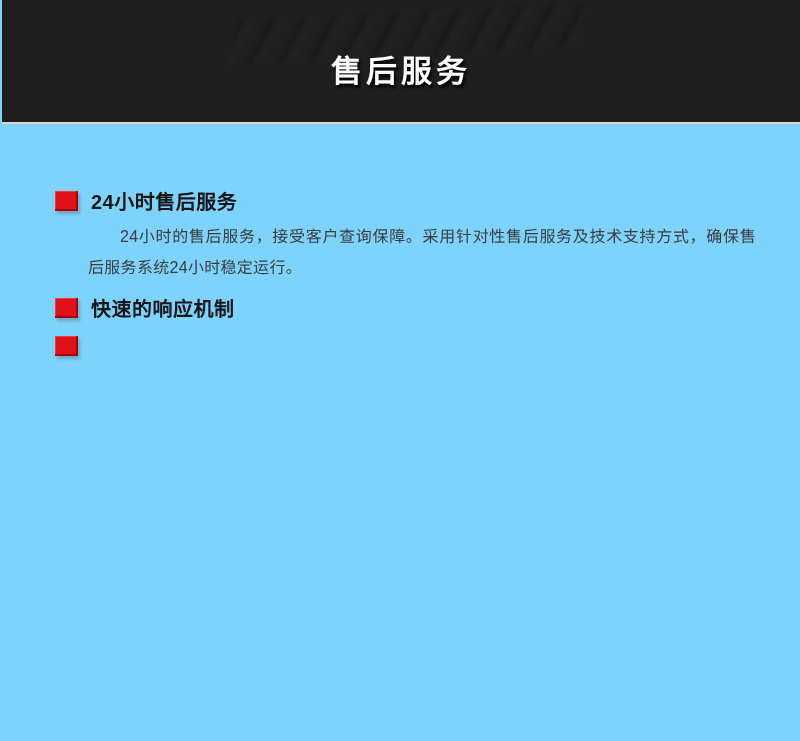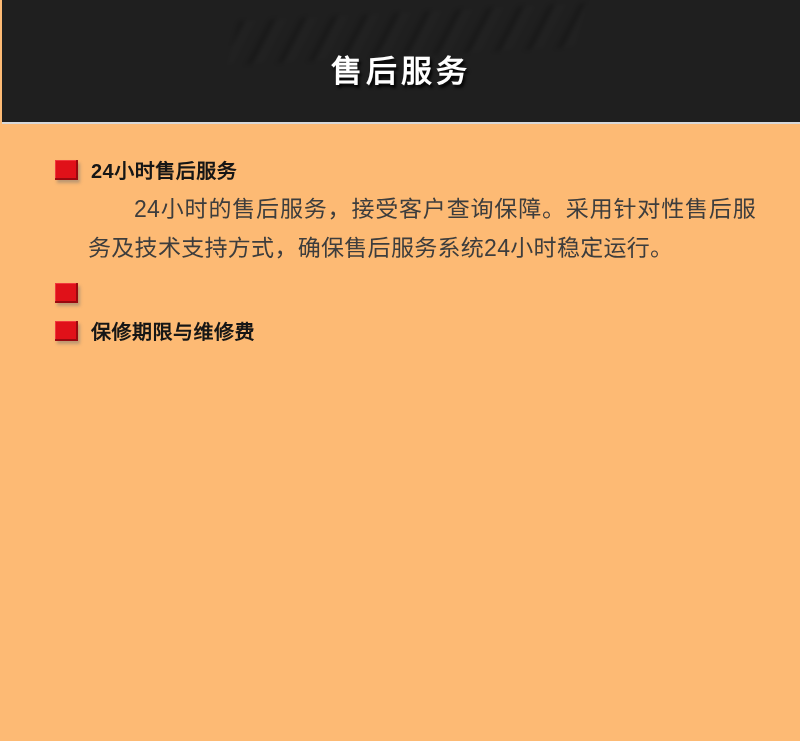--- a/index.html
+++ b/index.html
@@ -6,21 +6,21 @@
   body {
     width: 800px;
     background: #ffffff;
     font-family: "Liberation Sans", "DejaVu Sans", sans-serif;
     -webkit-font-smoothing: antialiased;
   }
   .page {
     position: relative;
     width: 800px;
     height: 741px;
-    background: #fdba74;
+    background: #7dd3fc;
     overflow: hidden;
   }
   
   .banner {
     position: relative;
     margin-left: 2px;
     height: 122px;
     background: var(--header-bg, #1f1f1f);
     border-bottom: 2px solid #d8d8d8;
     overflow: hidden;
@@ -49,20 +49,21 @@
       rgba(255,255,255,0.03) 7px 18px,
       transparent 18px 30px
     );
     transform: rotate(-3deg) skewX(-18deg);
     filter: blur(2px);
     opacity: 0.35;
   }
   
   .content {
     padding: 32px 44px 0 55px;
+    margin-top: 31px;
   }
   .section { margin-top: 11px; }
   .section:first-child { margin-top: 0; }
   .section-head {
     display: flex;
     align-items: center;
     gap: 13px;
     height: 27px;
   }
   .bullet {
@@ -77,22 +78,22 @@
   .section-title {
     margin: 0;
     font-size: 20px;
     font-weight: 700;
     color: var(--heading-color, #161616);
     letter-spacing: 0.5px;
   }
   .para {
     margin: 7px 0 9px 33px;
     width: 668px;
-    font-size: 23px;
-    line-height: 39px;
+    font-size: 16px;
+    line-height: 31px;
     color: var(--body-color, #3d3d3d);
     text-indent: 2em;
     letter-spacing: 0.3px;
     text-align: justify;
   }
   .para + .para { margin-top: 9px; }
 </style>
 </head>
 <body>
 
@@ -112,24 +113,24 @@
       </div>
       <p class="para">24小时的售后服务，接受客户查询保障。采用针对性售后服务及技术支持方式，确保售后服务系统24小时稳定运行。</p>
     </div>
 
     <div class="section">
     </div>
 
     <div class="section">
       <div class="section-head">
         <span class="bullet"></span>
+        <h2 class="section-title">快速的响应机制</h2>
       </div>
     </div>
 
     <div class="section">
       <div class="section-head">
         <span class="bullet"></span>
-        <h2 class="section-title">保修期限与维修费</h2>
       </div>
     </div>
 
   </div>
 </div>
 
 </body></html>

